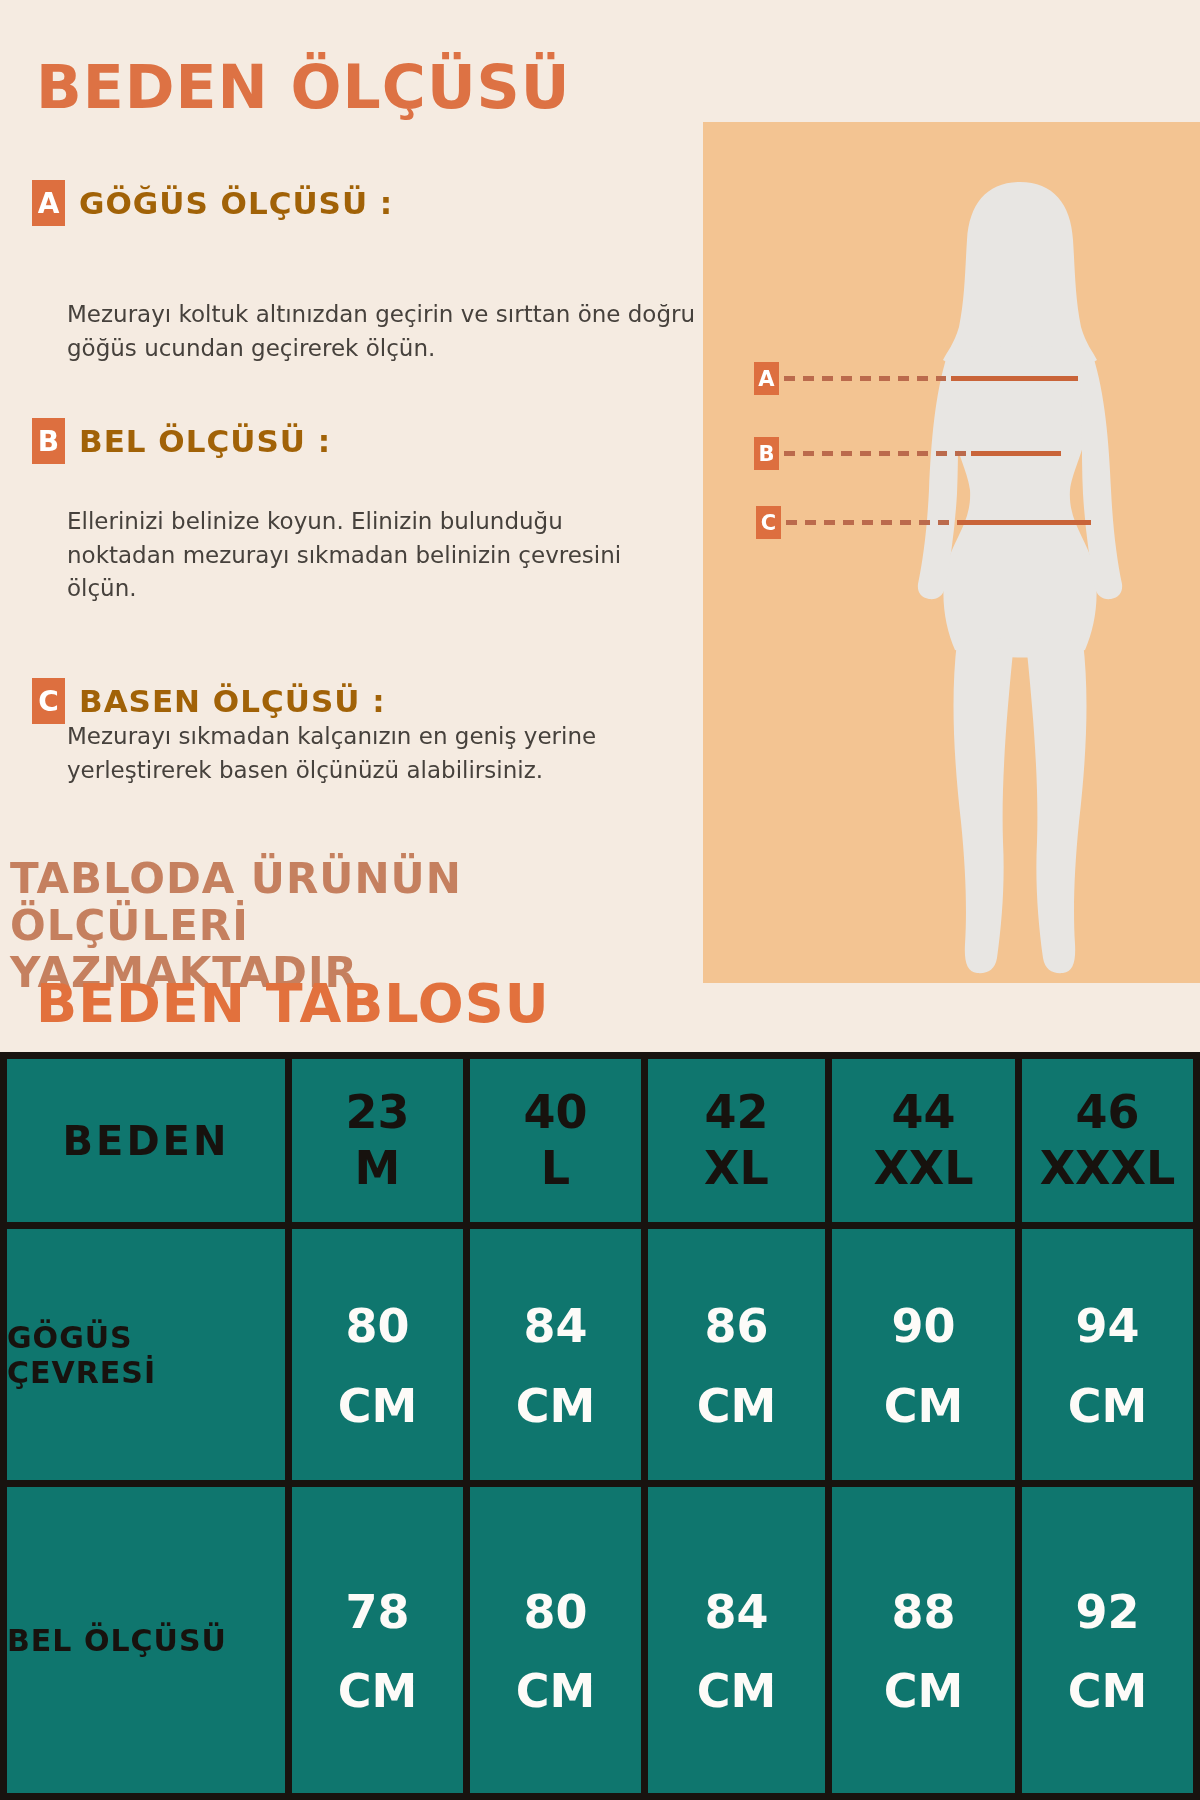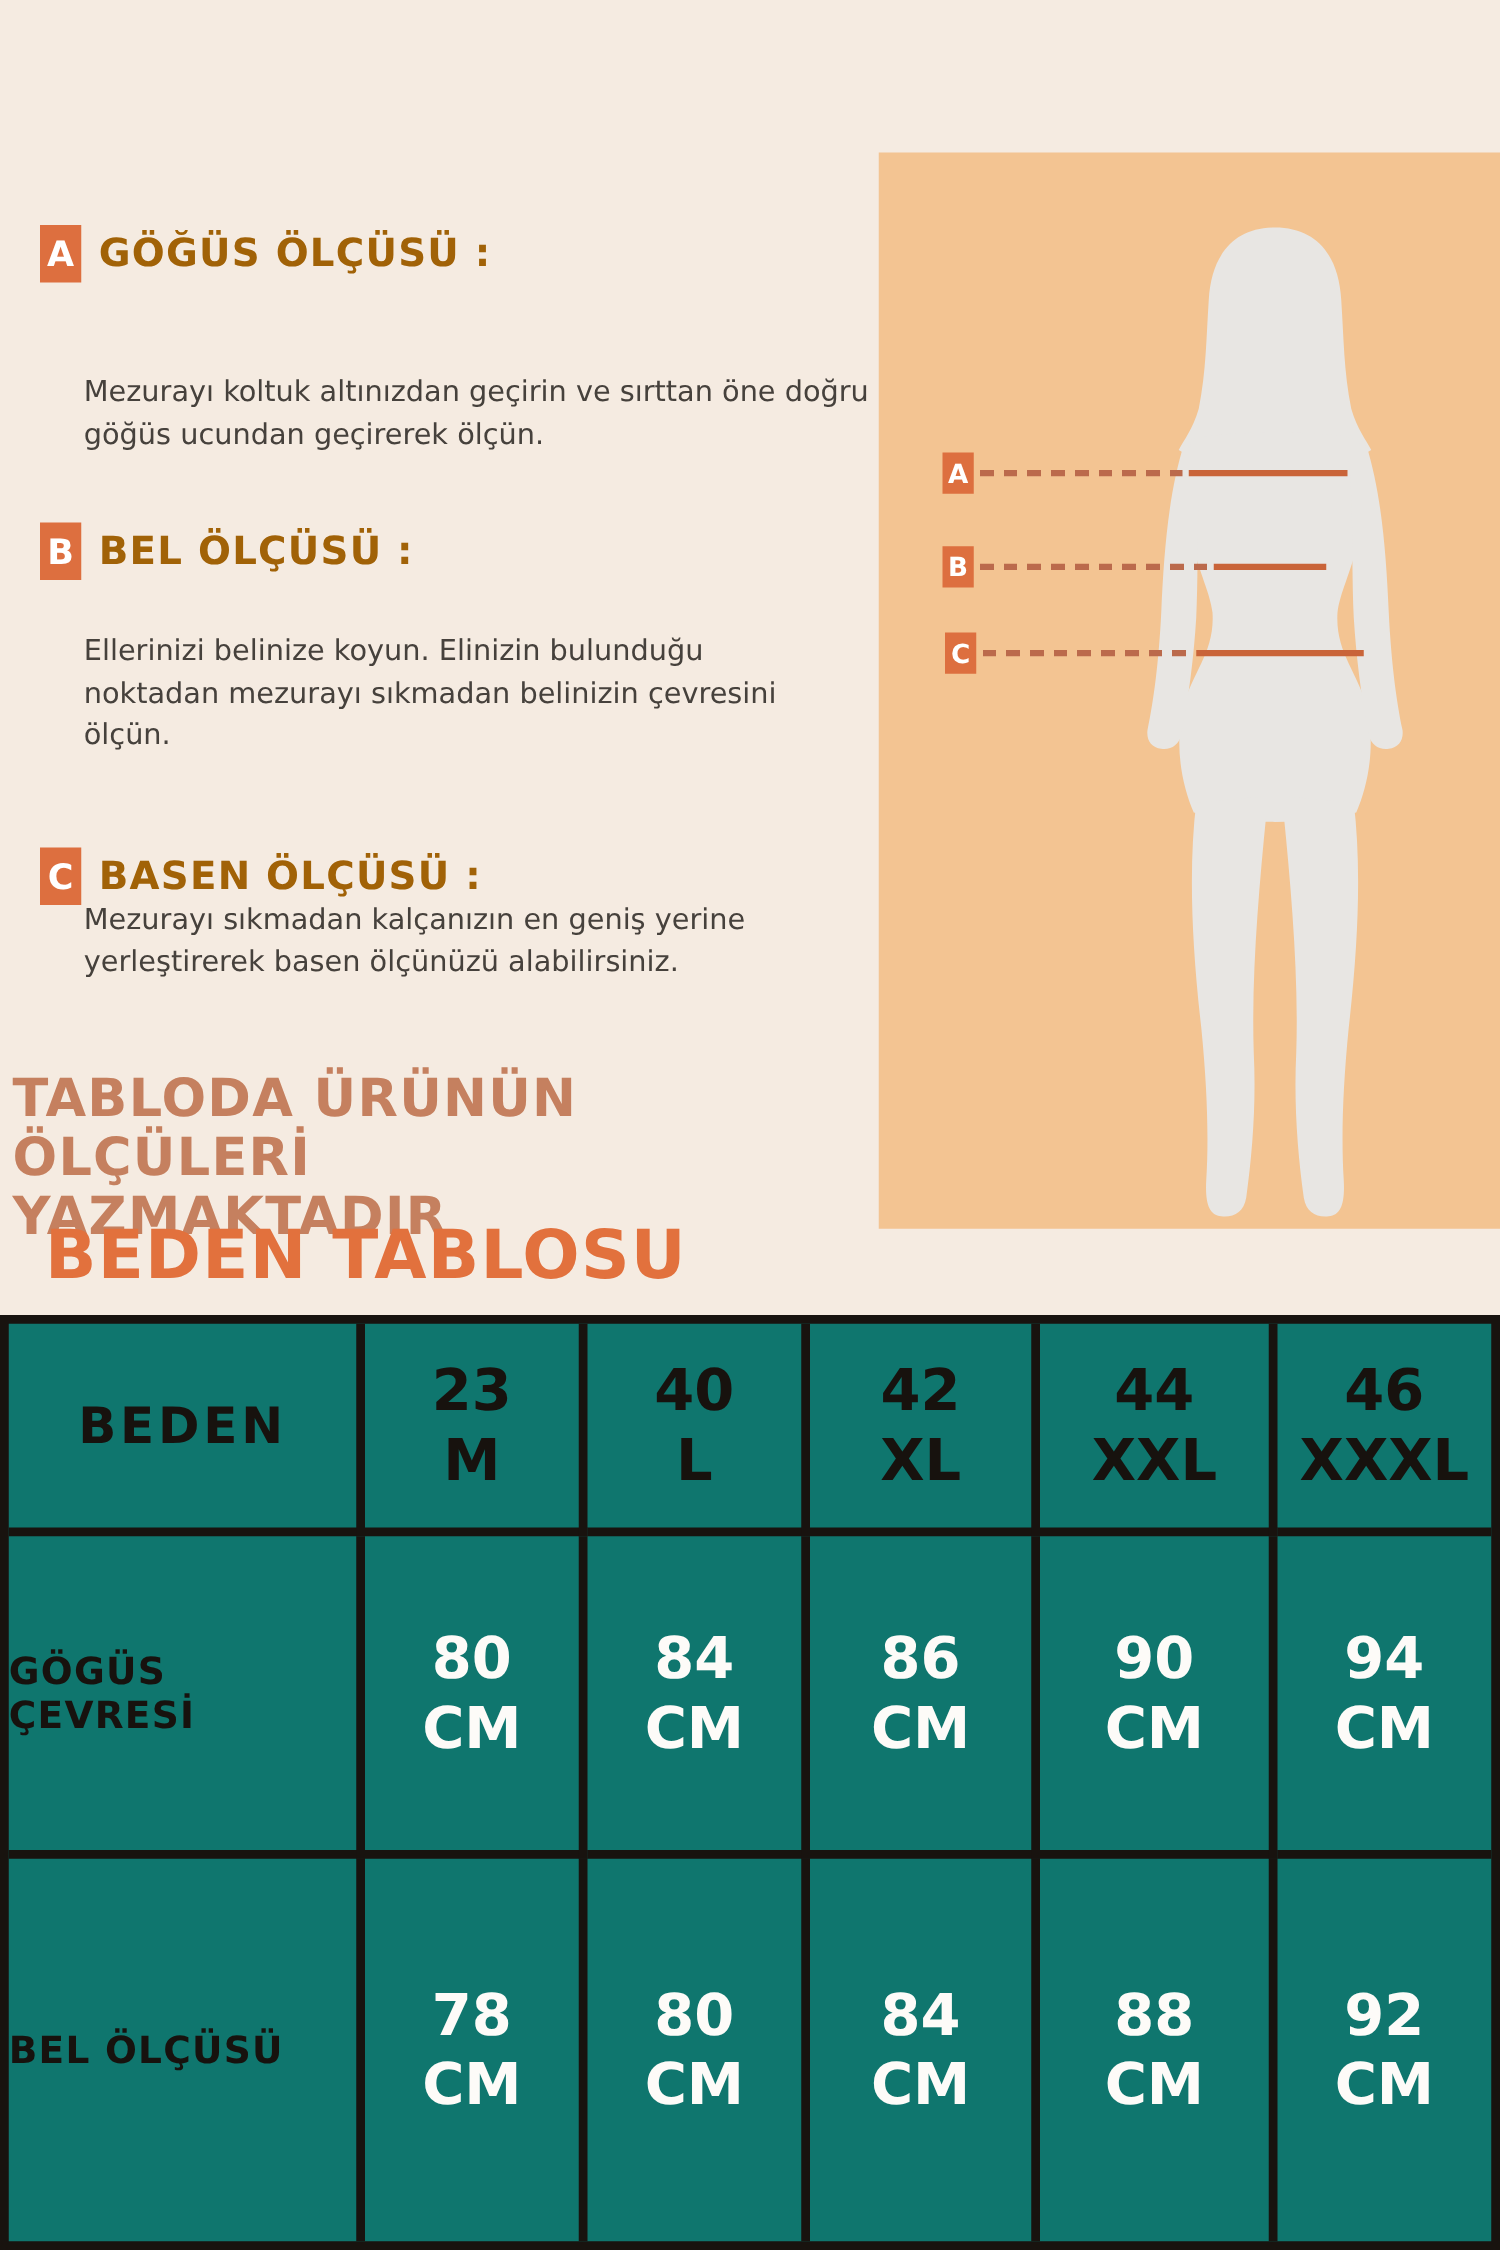--- a/index.html
+++ b/index.html
@@ -63,36 +63,37 @@
     grid-template-columns:285px 178px 178px 184px 190px 1fr;
     grid-template-rows:170px 258px 1fr;
   }
   .cell {
     border-right:7px solid #18130f; border-bottom:7px solid #18130f;
     display:flex; flex-direction:column; align-items:center; justify-content:center;
   }
   .cell.last-col { border-right:none; }
   .cell.last-row { border-bottom:none; }
   .cell .num, .cell .abbr { font-size:46px; font-weight:bold; line-height:1.2; color:#17120e; }
-  .cell.value .num, .cell.value .abbr { color:#fdfbf8; }
+  .cell.value .num, .cell.value .abbr { color:#fdfbf8;margin-top:24px; }
   .corner-label {
     font-size:40px; font-weight:bold; color:#17120e; letter-spacing:3px;
   }
   .row-label {
     align-items:flex-start; 
   }
   .row-label span {
     font-size:30px; font-weight:bold; color:#17120e; letter-spacing:1px;
   }
 </style>
 </head>
 <body>
 
 <div class="page">
 
+  <div class="page-title">BEDEN ÖLÇÜSÜ</div>
 
   <div class="section" style="top:180px;">
     <div class="sec-head">
       <span class="sec-box">A</span>
       <span class="sec-title">GÖĞÜS ÖLÇÜSÜ :</span>
     </div>
   </div>
   <div class="para" style="top:298px; width:640px;">Mezurayı koltuk altınızdan geçirin ve sırttan öne doğru göğüs ucundan geçirerek ölçün.</div>
 
   <div class="section" style="top:418px;">

